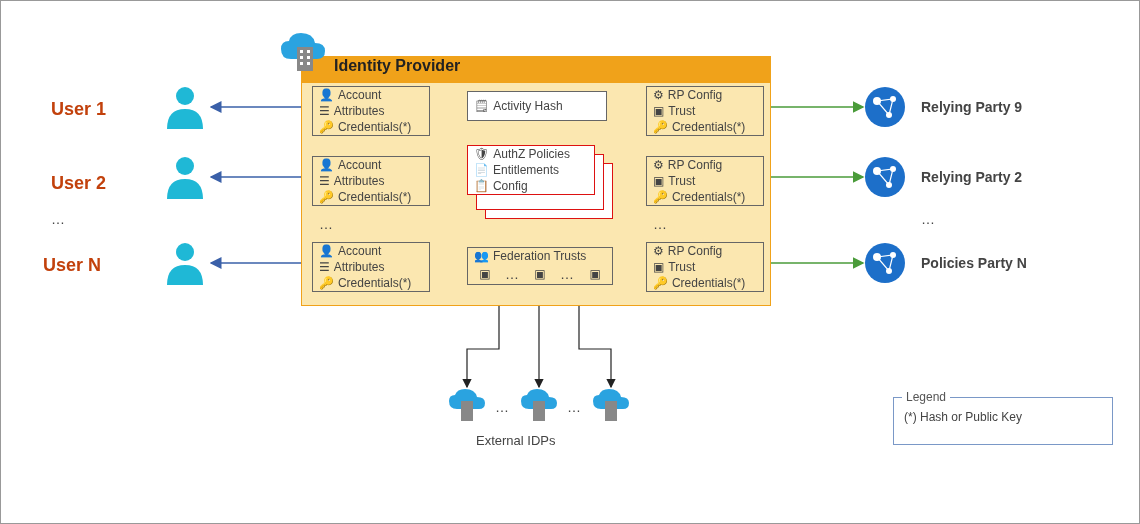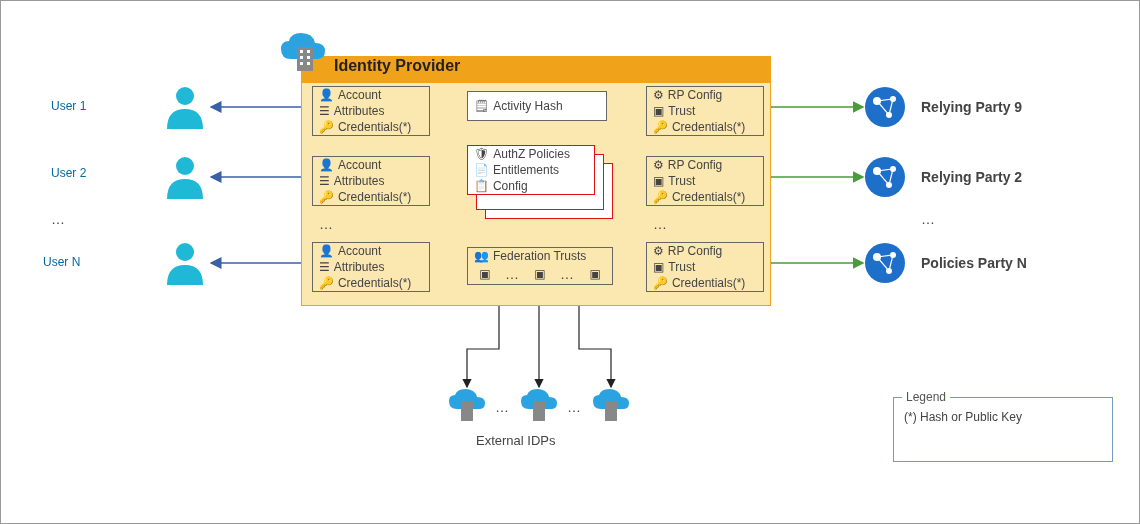--- a/index.html
+++ b/index.html
@@ -1,18 +1,18 @@
 <!DOCTYPE html>
 <html><head>
 <meta charset="utf-8">
 <style>
 html,body{margin:0;padding:0;font-family:"Segoe UI",Arial,sans-serif;font-size:12px;color:#444;background:#fff}
 .frame{position:relative;width:1140px;height:524px;border:1px solid #999;box-sizing:border-box}
 .abs{position:absolute;box-sizing:border-box}
-.user-label{color:#0369a1;font-weight:400;font-size:12px}
+.user-label{color:#c2410c;font-weight:700;font-size:18px}
 .rp-label{font-weight:700;font-size:14px}
 .idp-box{border:1px solid #f0a21a;background:#fbe7b0}
 .idp-title-bar{background:#f0a21a;height:26px;display:flex;align-items:flex-start;padding-left:32px;font-size:16px;font-weight:700;color:#222}
 .card{background:#fff;border:1px solid #666;font-size:12px}
 .card-fill{background:#fbe7b0}
 .card.red{border-color:#d11}
 .card .row{display:flex;align-items:center;gap:4px;padding:1px 6px;white-space:nowrap}
 .dots{font-size:14px;letter-spacing:1px}
 .legend-box{border:1px solid #7a98c7}
 .legend-title{position:absolute;top:-8px;left:8px;background:#fff;padding:0 4px;color:#555;font-size:12px}
@@ -51,21 +51,21 @@
     <path d="M612 184 H626 V106 H644" fill="none" stroke="#d11" stroke-width="1" stroke-dasharray="3 2"></path>
     <line x1="626" y1="176" x2="644" y2="176" stroke="#d11" stroke-width="1" stroke-dasharray="3 2"></line>
     <path d="M626 184 V262 H644" fill="none" stroke="#d11" stroke-width="1" stroke-dasharray="3 2"></path>
 
     <path d="M498 294 V348 H466 V386" fill="none" stroke="#222" stroke-width="1.2" marker-end="url(#arr-black)"></path>
     <path d="M538 294 V386" fill="none" stroke="#222" stroke-width="1.2" marker-end="url(#arr-black)"></path>
     <path d="M578 294 V348 H610 V386" fill="none" stroke="#222" stroke-width="1.2" marker-end="url(#arr-black)"></path>
   </svg>
 
   <div class="abs user-label" style="left:50px;top:98px">User 1</div>
-  <div class="abs user-label" style="left:50px;top:165px">User 2</div>
+  <div class="abs user-label" style="left:50px;top:172px">User 2</div>
   <div class="abs dots" style="left:50px;top:210px">…</div>
   <div class="abs user-label" style="left:42px;top:254px">User N</div>
 
   <svg class="abs" style="left:162px;top:82px" width="44" height="48">
       <circle cx="22" cy="13" r="9" fill="#1fb8d6"></circle>
       <path d="M4 46 Q4 26 22 26 Q40 26 40 46 Z" fill="#1fb8d6"></path>
     </svg>
   <svg class="abs" style="left:162px;top:152px" width="44" height="48">
       <circle cx="22" cy="13" r="9" fill="#1fb8d6"></circle>
       <path d="M4 46 Q4 26 22 26 Q40 26 40 46 Z" fill="#1fb8d6"></path>
@@ -257,18 +257,18 @@
       <rect x="14" y="14" width="12" height="20" fill="#888"></rect>
     </svg>
   <div class="abs dots" style="left:566px;top:398px">…</div>
   <svg class="abs" style="left:590px;top:386px" width="40" height="36">
       <path d="M10 22 Q2 22 2 14 Q2 8 8 8 Q10 2 18 2 Q28 2 30 10 Q38 10 38 16 Q38 22 32 22 Z" fill="#2aa3e0"></path>
       <rect x="14" y="14" width="12" height="20" fill="#888"></rect>
     </svg>
 
   <div class="abs" style="left:475px;top:432px;font-weight:400;font-size:13px">External IDPs</div>
 
-  <div class="abs legend-box" style="left:892px;top:396px;width:220px;height:65px;padding:12px 10px 6px">
+  <div class="abs legend-box" style="left:892px;top:396px;width:220px;height:48px;padding:12px 10px 6px">
     <span class="legend-title">Legend</span>
     <div style="margin-bottom:18px">(*) Hash or Public Key</div>
   </div>
 
 </div>
 
 </body></html>

